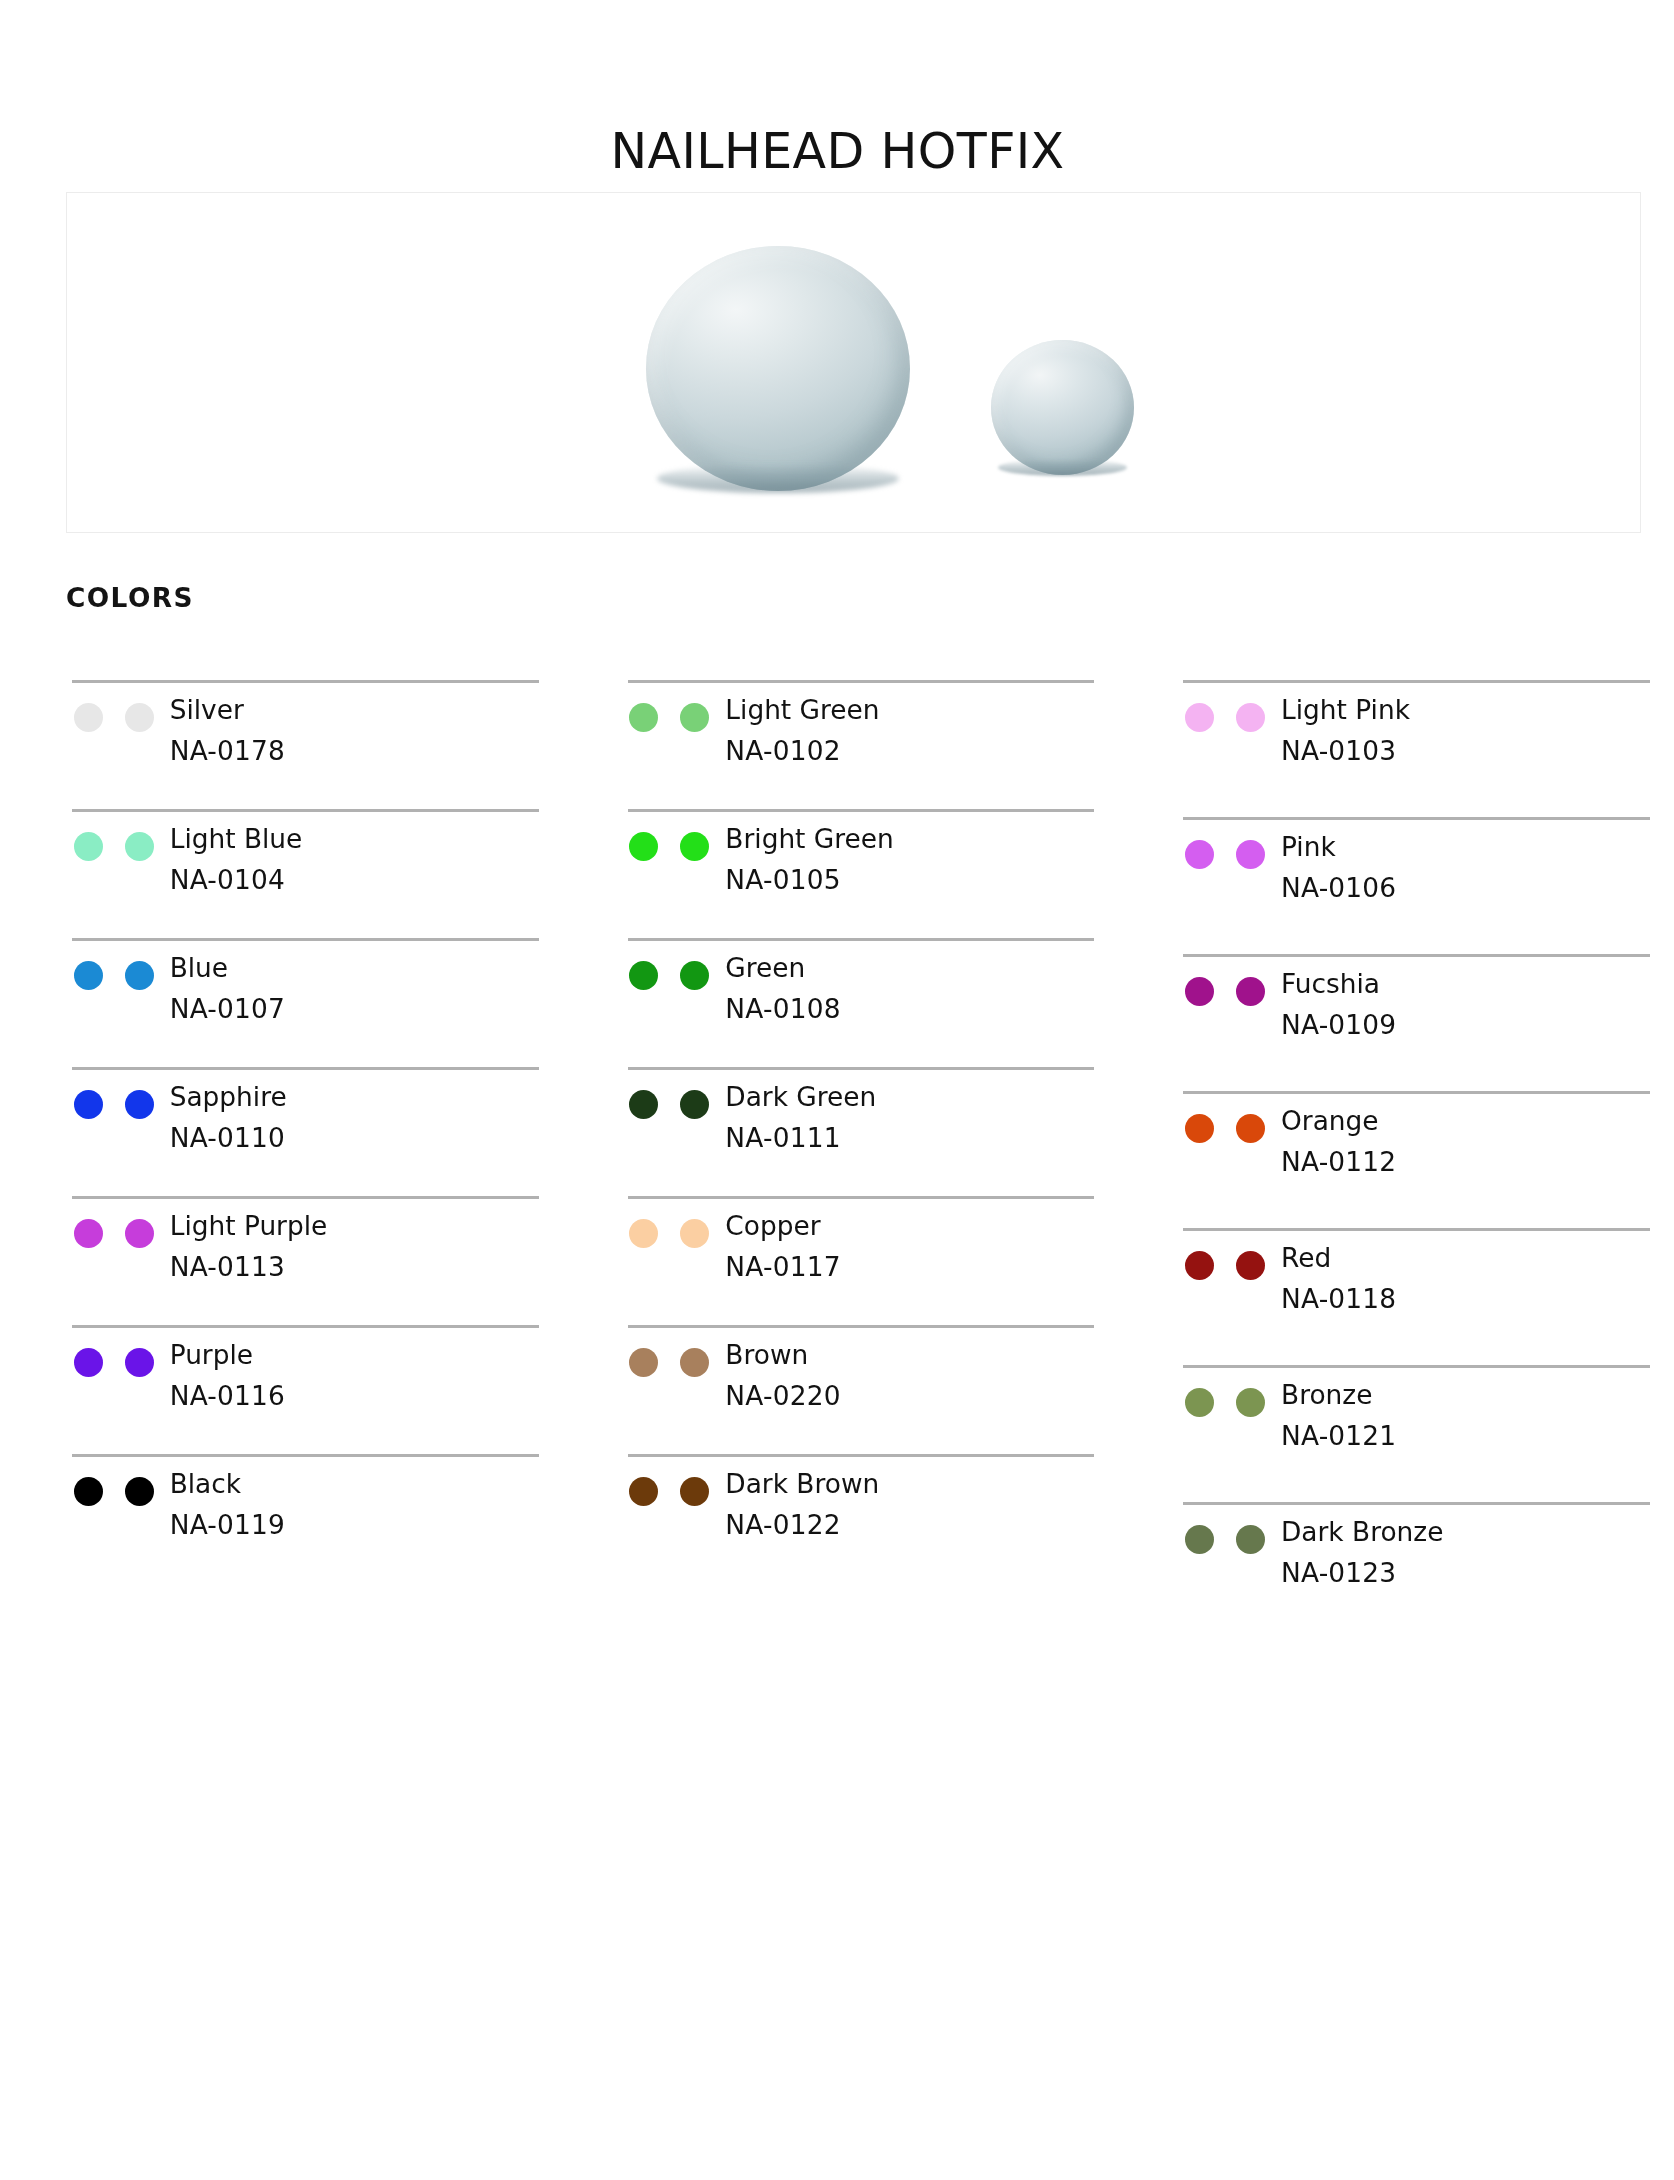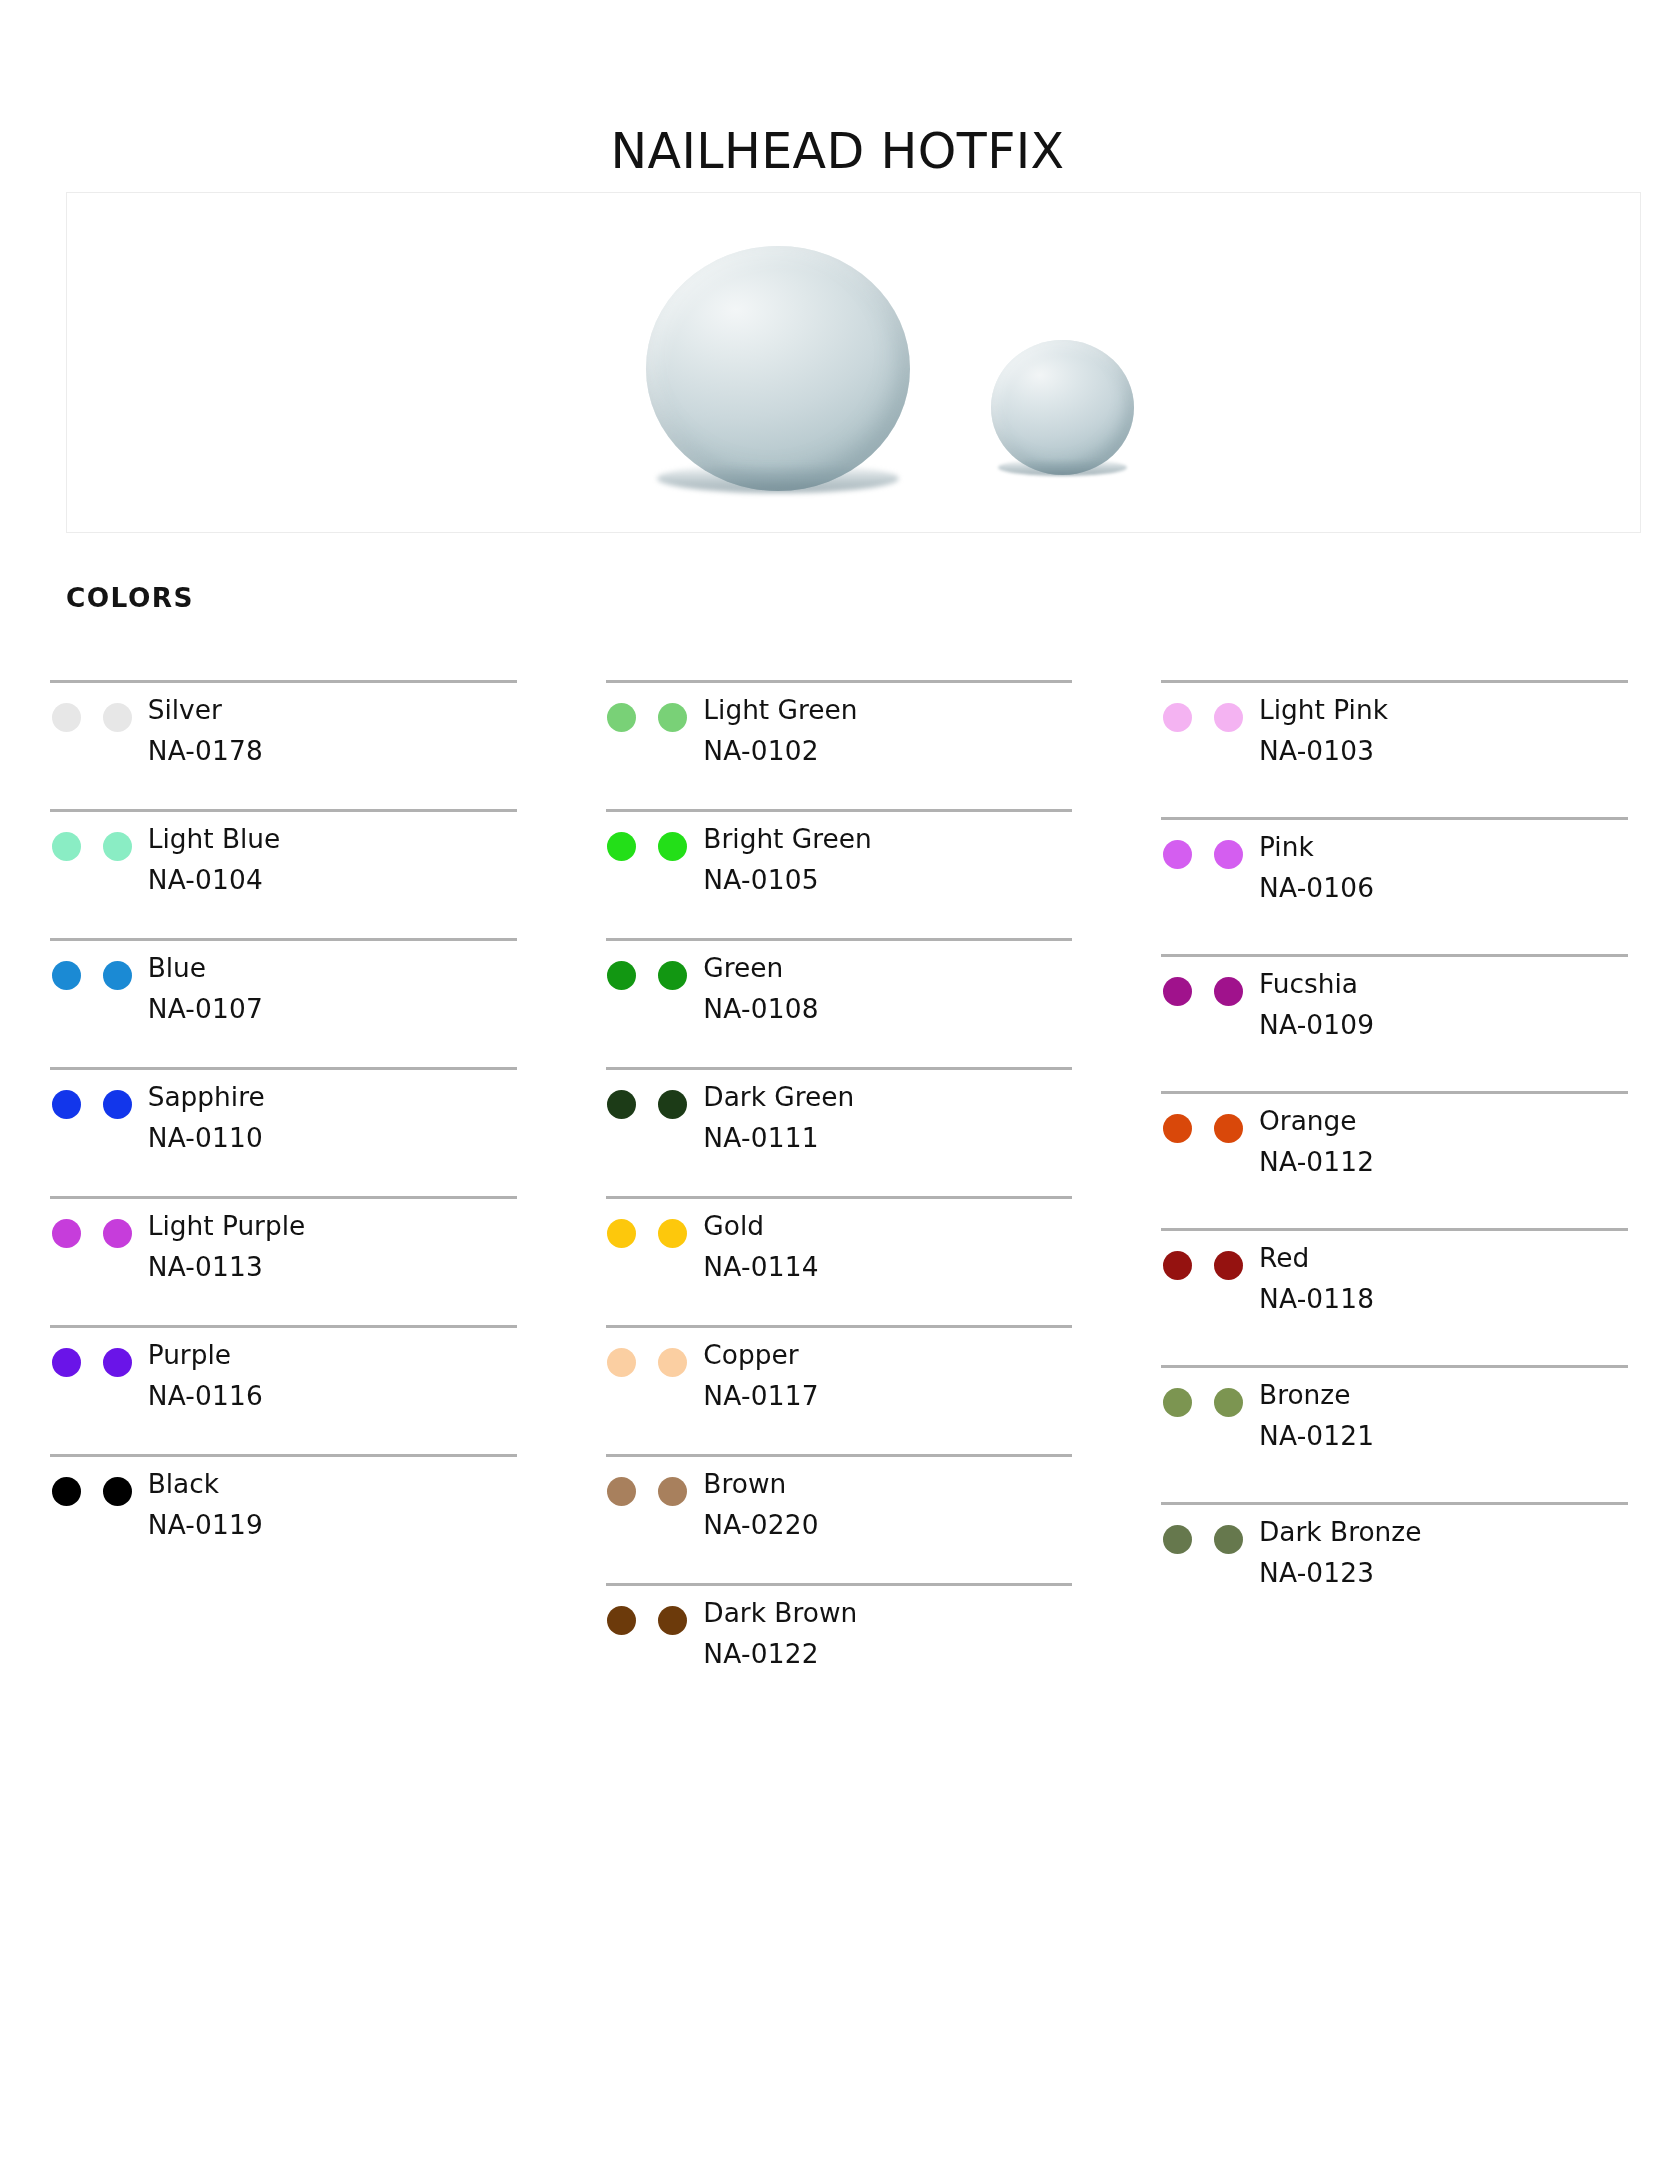--- a/index.html
+++ b/index.html
@@ -124,21 +124,21 @@
     top: 582px;
     font-size: 26.4px;
     letter-spacing: 1.4px;
     font-weight: 700;
     color: #141414;
   }
 
   
   .swatch-grid {
     position: absolute;
-    left: 50px;
+    left: 72px;
     top: 680px;
     width: 1578px;
     display: flex;
     gap: 0;
   }
   .swatch-column {
     width: 471px;
     margin-right: 89px;
     display: flex;
     flex-direction: column;
@@ -311,30 +311,20 @@
             <span class="dot" style="background: rgb(28, 59, 23);"></span>
             <span class="dot" style="background: rgb(28, 59, 23);"></span>
           </div>
           <div class="swatch-text">
             <span class="swatch-name">Dark Green</span>
             <span class="swatch-code">NA-0111</span>
           </div>
         </div>
         <div class="swatch-row">
           <div class="dots">
-            <span class="dot" style="background: rgb(253, 200, 12);"></span>
-            <span class="dot" style="background: rgb(253, 200, 12);"></span>
-          </div>
-          <div class="swatch-text">
-            <span class="swatch-name">Gold</span>
-            <span class="swatch-code">NA-0114</span>
-          </div>
-        </div>
-        <div class="swatch-row">
-          <div class="dots">
             <span class="dot" style="background: rgb(251, 207, 162);"></span>
             <span class="dot" style="background: rgb(251, 207, 162);"></span>
           </div>
           <div class="swatch-text">
             <span class="swatch-name">Copper</span>
             <span class="swatch-code">NA-0117</span>
           </div>
         </div>
         <div class="swatch-row">
           <div class="dots">

